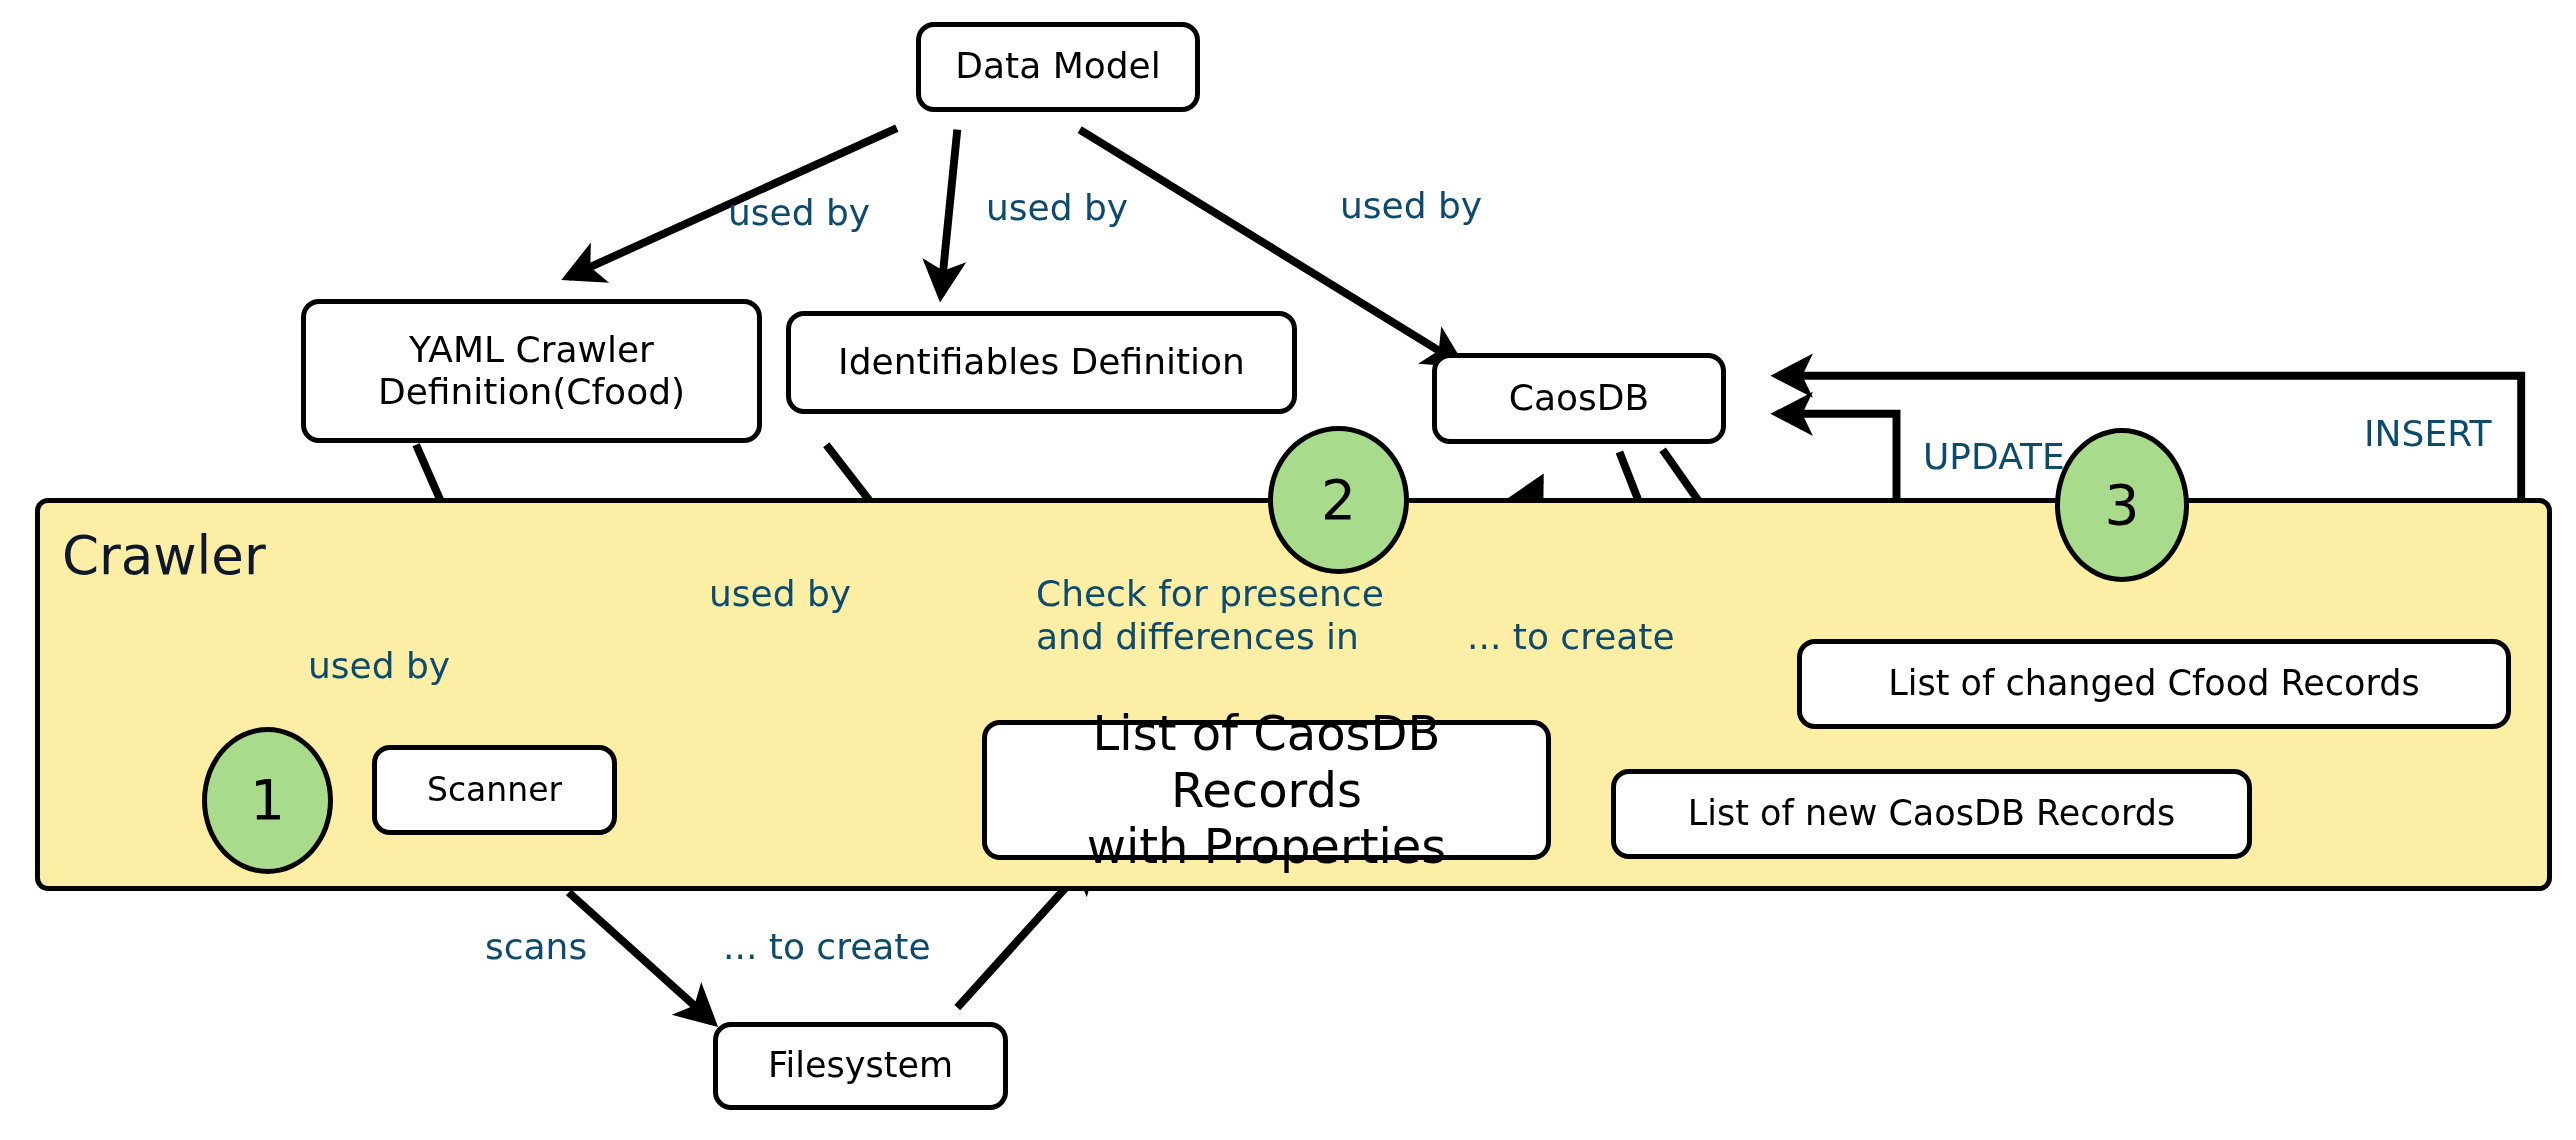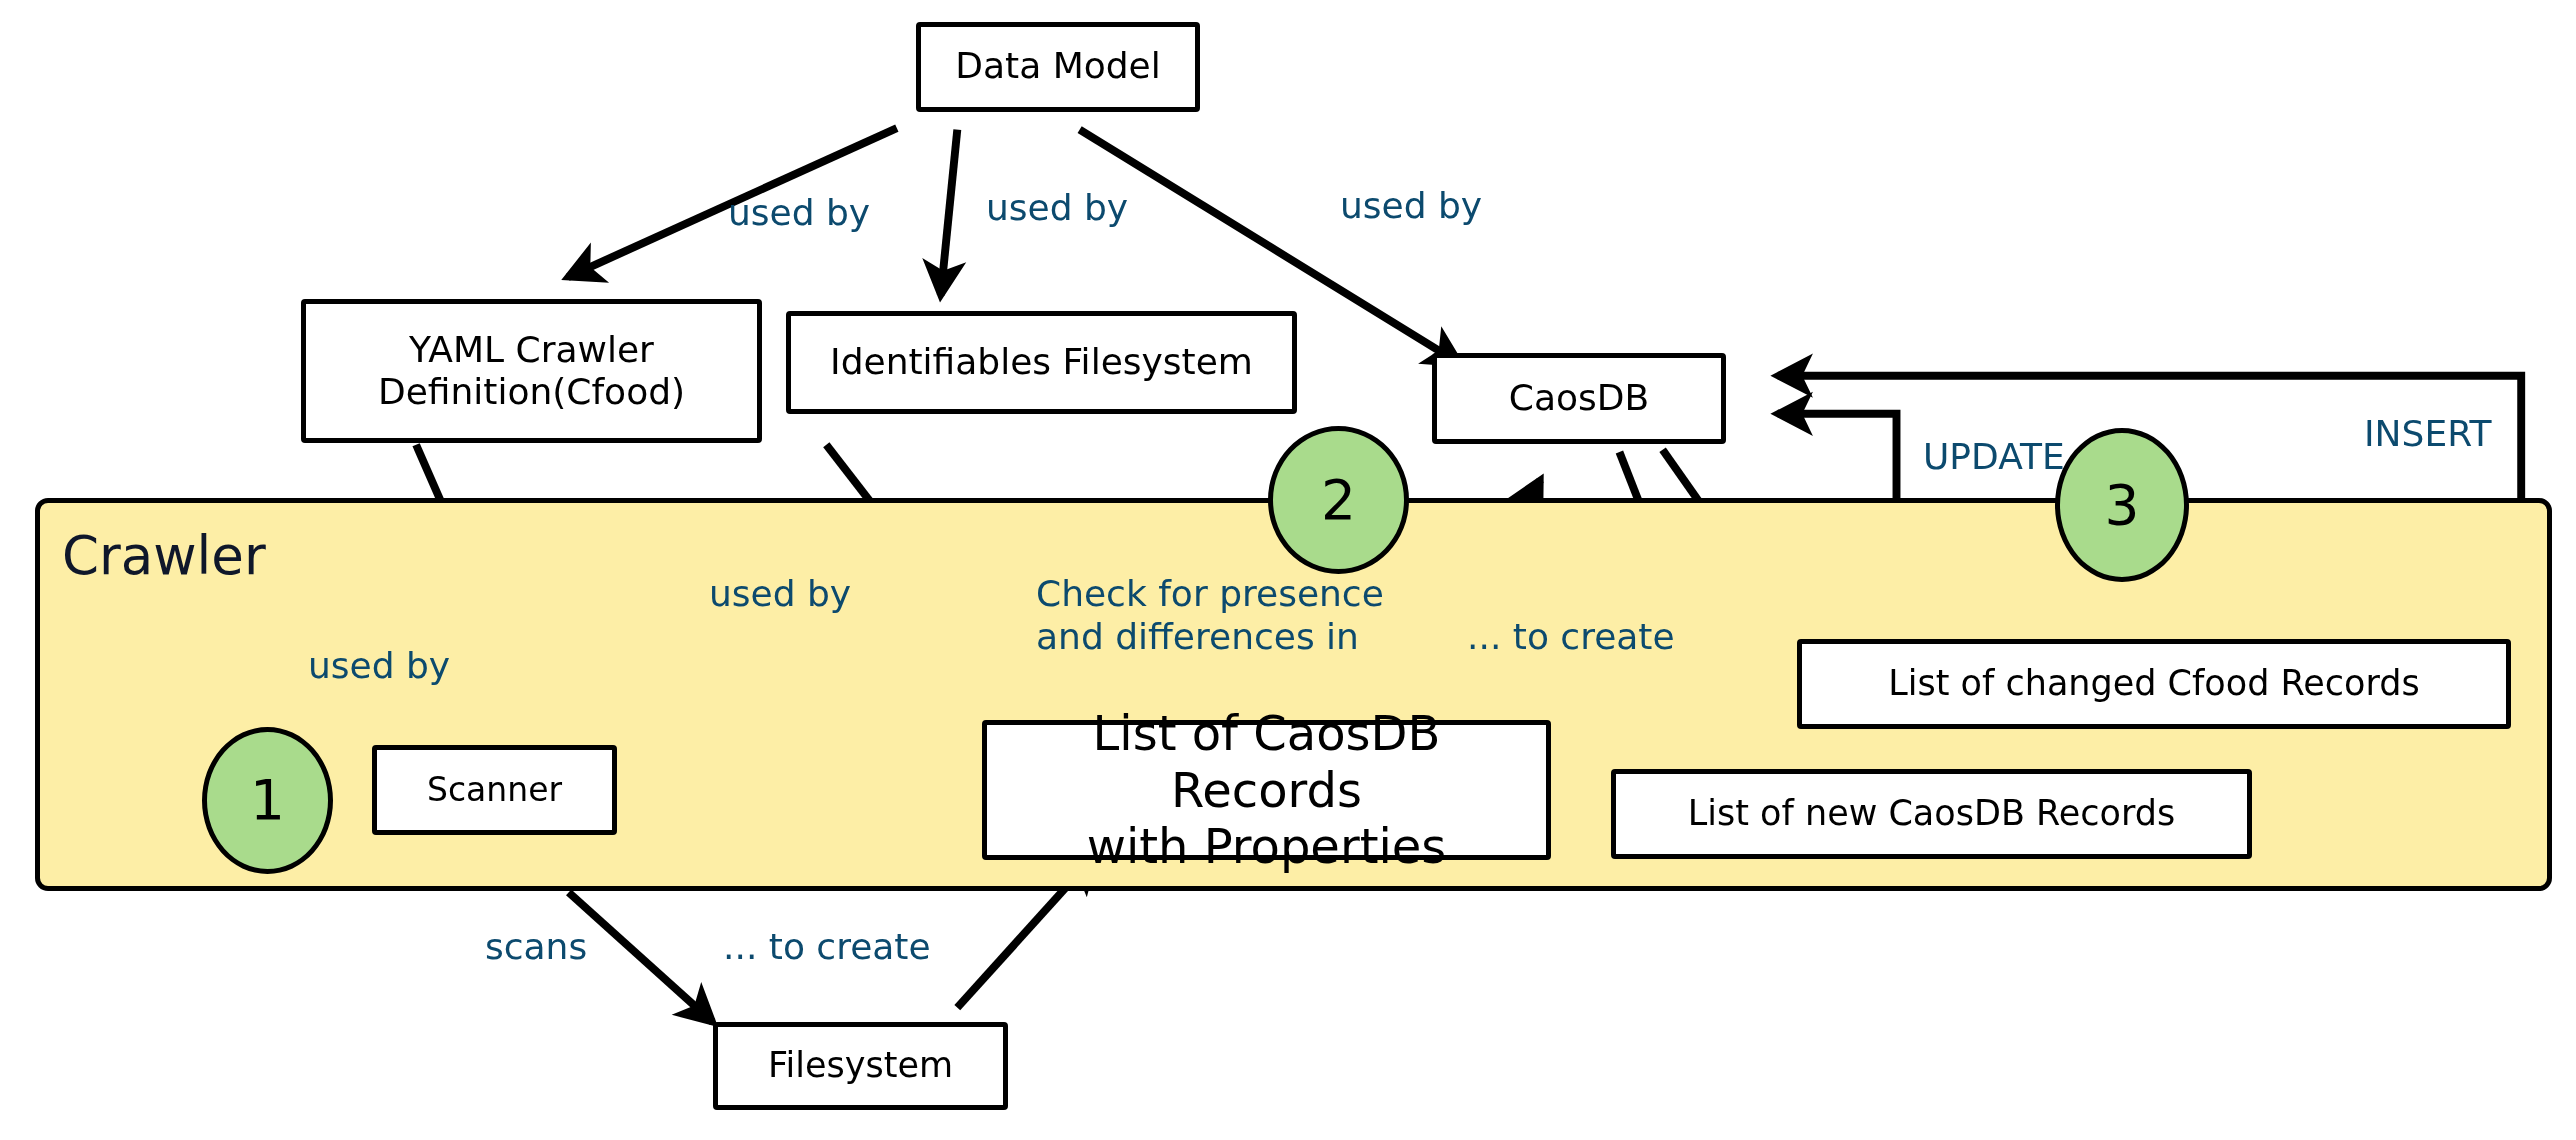--- a/index.html
+++ b/index.html
@@ -1,20 +1,20 @@
 <!DOCTYPE html>
 <html style="font-size:11.5px"><head>
 <meta charset="utf-8">
 <style>
   html,body{margin:0;padding:0;background:#ffffff;}
   #stage{position:relative;width:2576px;height:1140px;background:#ffffff;
          font-family:"DejaVu Sans","Liberation Sans",sans-serif;}
   svg.layer{position:absolute;left:0;top:0;width:2576px;height:1140px;overflow:visible;}
   .nodebox{position:absolute;box-sizing:border-box;background:#ffffff;border:5px solid #000000;
-           border-radius:4px;display:flex;align-items:center;justify-content:center;
+           border-radius:18px;display:flex;align-items:center;justify-content:center;
            text-align:center;color:#000000;line-height:1.18;}
   .nodebox span{display:block;padding:0 11.5px;}
   .groupbox{position:absolute;box-sizing:border-box;background:#fdeea6;border:5.8px solid #000000;
             border-radius:13px;}
   .grouptitle{position:absolute;color:#0f172a;font-size:53px;line-height:1;white-space:nowrap;}
   .edgelabel{position:absolute;color:#0c4a6e;white-space:pre;line-height:1.2;}
   .badge{position:absolute;background:#a9db8c;border:5px solid #000000;border-radius:50%;
          display:flex;align-items:center;justify-content:center;color:#000000;
          font-size:55px;line-height:1;}
 </style>
@@ -63,21 +63,21 @@
   <div class="nodebox" style="left:916px;top:21.6px;width:284px;height:90px;font-size:36px;">
     <span>Data Model</span>
   </div>
 
   <div class="nodebox" style="left:301px;top:299px;width:461px;height:144px;font-size:36px;white-space:pre-line;">
     <span>YAML Crawler
 Definition(Cfood)</span>
   </div>
 
   <div class="nodebox" style="left:786px;top:311px;width:511px;height:103px;font-size:36px;">
-    <span>Identifiables Filesystem</span>
+    <span>Identifiables Definition</span>
   </div>
 
   <div class="nodebox" style="left:1432px;top:353px;width:294px;height:91px;font-size:36px;">
     <span>CaosDB</span>
   </div>
 
   <div class="nodebox" style="left:372px;top:745px;width:245px;height:90px;font-size:33px;">
     <span>Scanner</span>
   </div>
 

